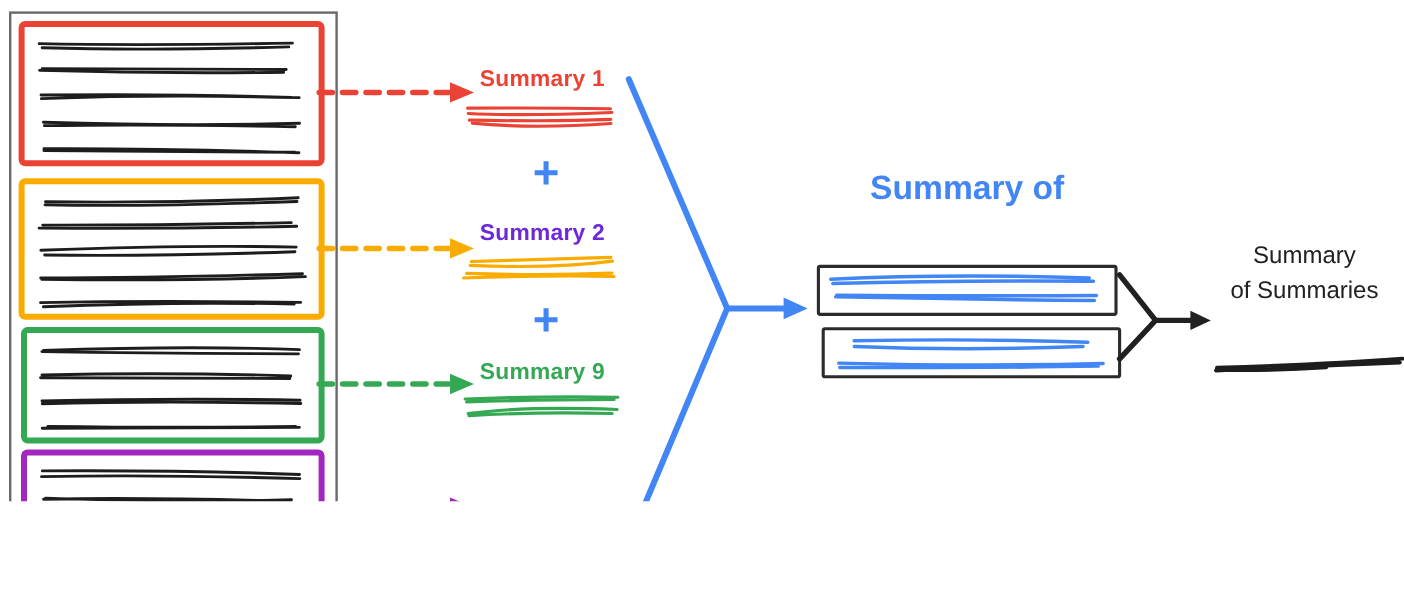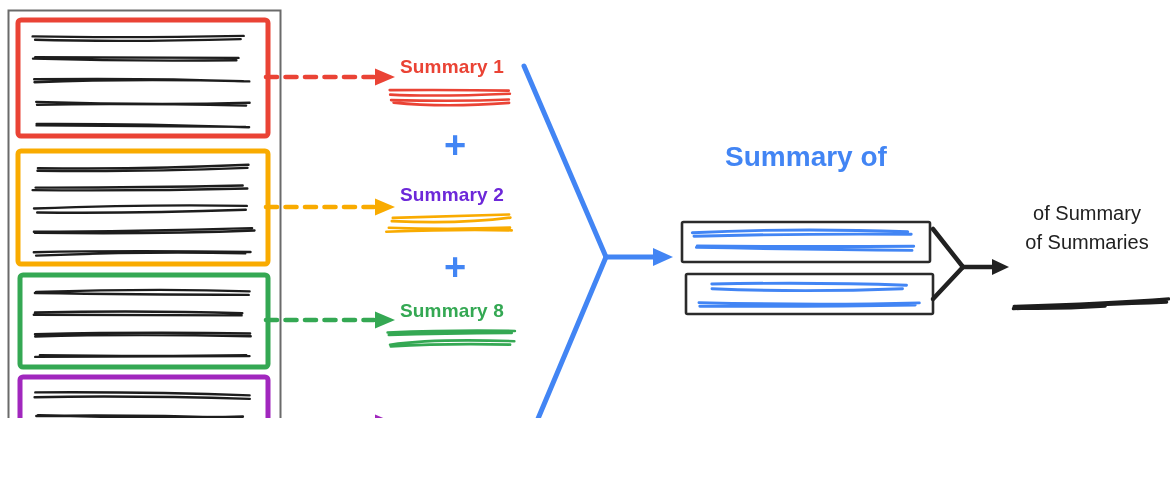--- a/index.html
+++ b/index.html
@@ -114,27 +114,27 @@
       <line x1="933" y1="229" x2="963" y2="267" stroke="#212121" stroke-width="4.5" stroke-linecap="round"></line>
       <line x1="933" y1="299" x2="963" y2="267" stroke="#212121" stroke-width="4.5" stroke-linecap="round"></line>
       <line x1="963" y1="267" x2="992" y2="267" stroke="#212121" stroke-width="4.5" stroke-linecap="round"></line>
       <polygon points="1009,267 992,259 992,275" fill="#212121"></polygon>
       <path d="M 1014.1 306.3 Q 1104.8 303.8 1168.9 298.9 M 1166.7 302.1 Q 1098.2 304.6 1013.3 308.8 " fill="none" stroke="#1d1d1d" stroke-width="3.1" stroke-linecap="round"></path>
       <path d="M 1014 308 Q 1060 309 1105 306" fill="none" stroke="#1d1d1d" stroke-width="3.6" stroke-linecap="round"></path>
     </svg>
 
   <div class="lbl summary-label" style="top: 56px; color: rgb(234, 67, 53);">Summary 1</div>
   <div class="lbl summary-label" style="top: 184px; color: #6d28d9;">Summary 2</div>
-  <div class="lbl summary-label" style="top: 300px; color: rgb(52, 168, 83);">Summary 8</div>
+  <div class="lbl summary-label" style="top: 300px; color: rgb(52, 168, 83);">Summary 9</div>
 
   <div class="lbl plus" style="top: 128px; color: rgb(66, 133, 244);">+</div>
   <div class="lbl plus" style="top: 250px; color: rgb(66, 133, 244);">+</div>
 
   <div class="lbl sos-title" style="color: rgb(66, 133, 244);">
     <span>Summary of</span>
   </div>
 
   <div class="lbl final-label" style="color: rgb(33, 33, 33);">
-    <span>of Summary</span>
+    <span>Summary</span>
     <span>of Summaries</span>
   </div>
 
 </div>
 
 </body></html>

